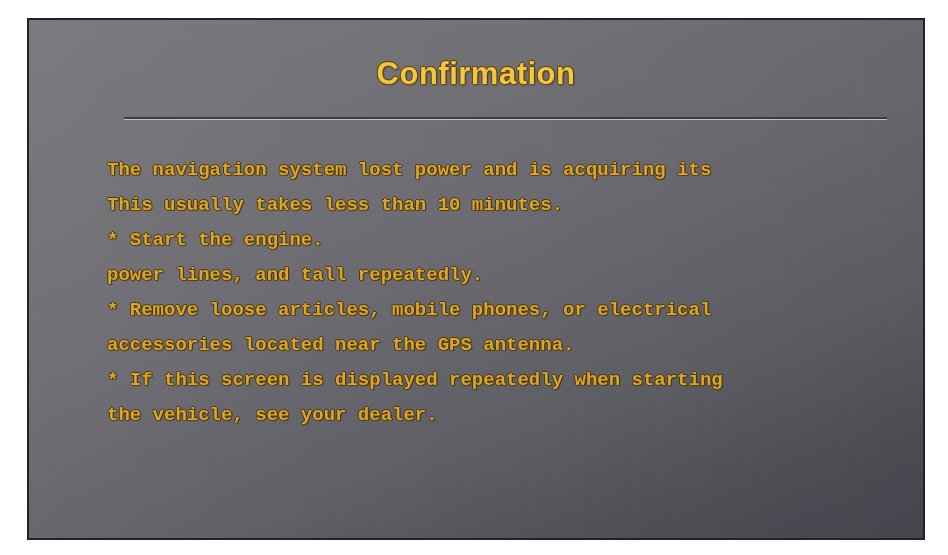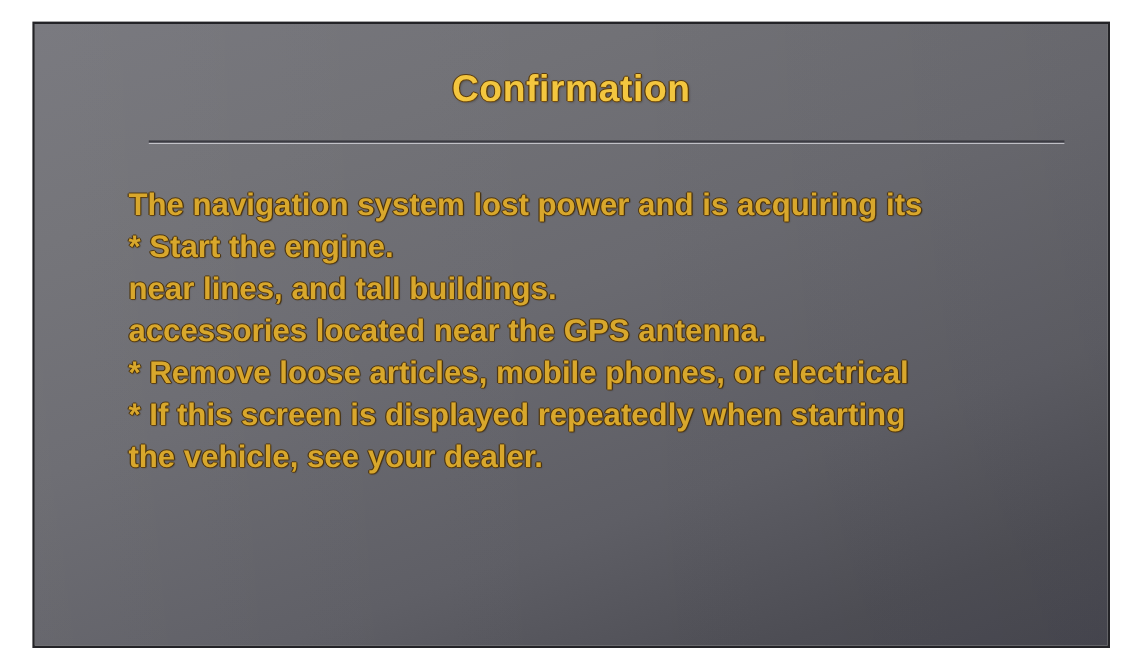--- a/index.html
+++ b/index.html
@@ -105,22 +105,22 @@
   }
 
   
   #message-body {
     position: absolute;
     left: 78px;
     top: 133px;
     right: 24px;
   }
   .msg-line {
-    font-family: Liberation Sans, sans-serif;
-    font-size: 26px;
+    font-family: Liberation Mono, monospace;
+    font-size: 19px;
     line-height: 35px;
     font-weight: bold;
     color: #d8a72c;
     white-space: pre;
     text-shadow:
       -1px  0   0 rgba(74,48,6,0.85),
        1px  0   0 rgba(74,48,6,0.85),
        0   -1px 0 rgba(74,48,6,0.85),
        0    1px 0 rgba(96,62,10,0.85),
        1px  1px 1px rgba(25,16,0,0.45);
@@ -139,22 +139,23 @@
       <span id="dialog-title">Confirmation</span>
     </div>
 
     <div id="title-separator">
       <div class="sep-dark"></div>
       <div class="sep-light"></div>
     </div>
 
     <div id="message-body">
       <div class="msg-line">The navigation system lost power and is acquiring its</div>
+      <div class="msg-line">This usually takes less than 10 minutes.</div>
       <div class="msg-line">* Start the engine.</div>
-      <div class="msg-line">near lines, and tall buildings.</div>
+      <div class="msg-line">power lines, and tall repeatedly.</div>
+      <div class="msg-line">* Remove loose articles, mobile phones, or electrical</div>
       <div class="msg-line">accessories located near the GPS antenna.</div>
-      <div class="msg-line">* Remove loose articles, mobile phones, or electrical</div>
       <div class="msg-line">* If this screen is displayed repeatedly when starting</div>
       <div class="msg-line">the vehicle, see your dealer.</div>
     </div>
 
   </div>
 </div>
 
 </body></html>

